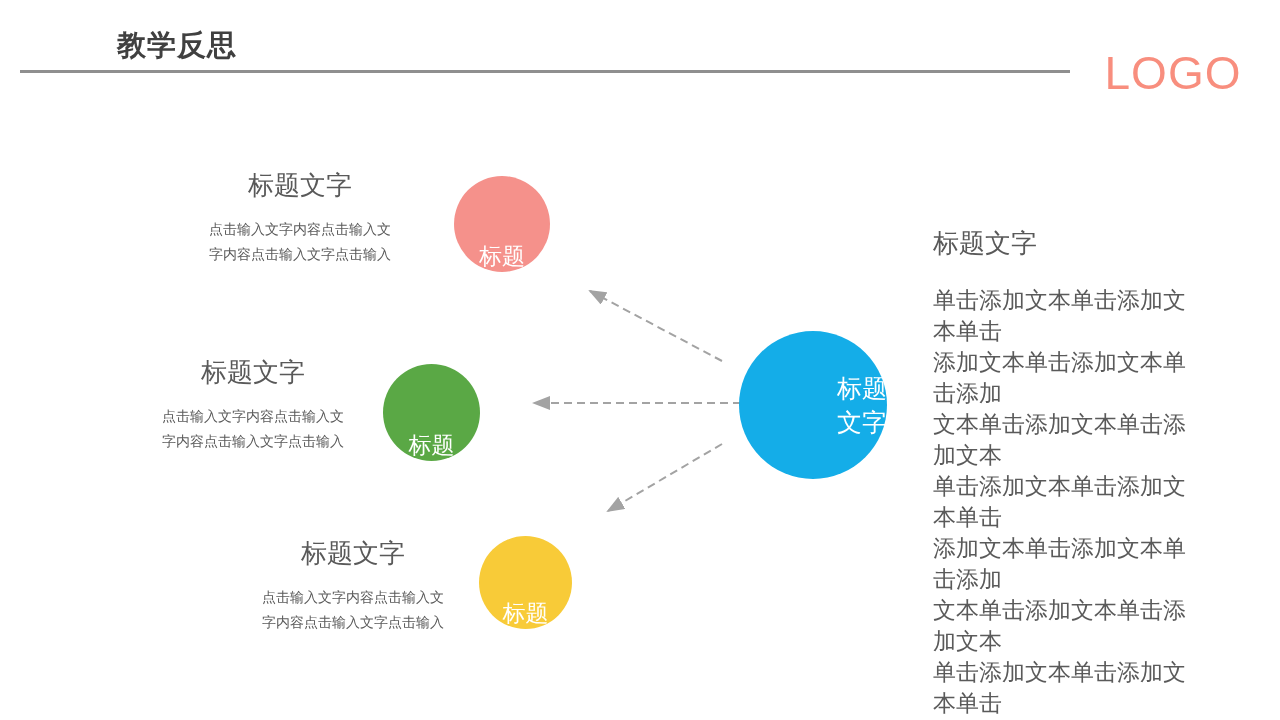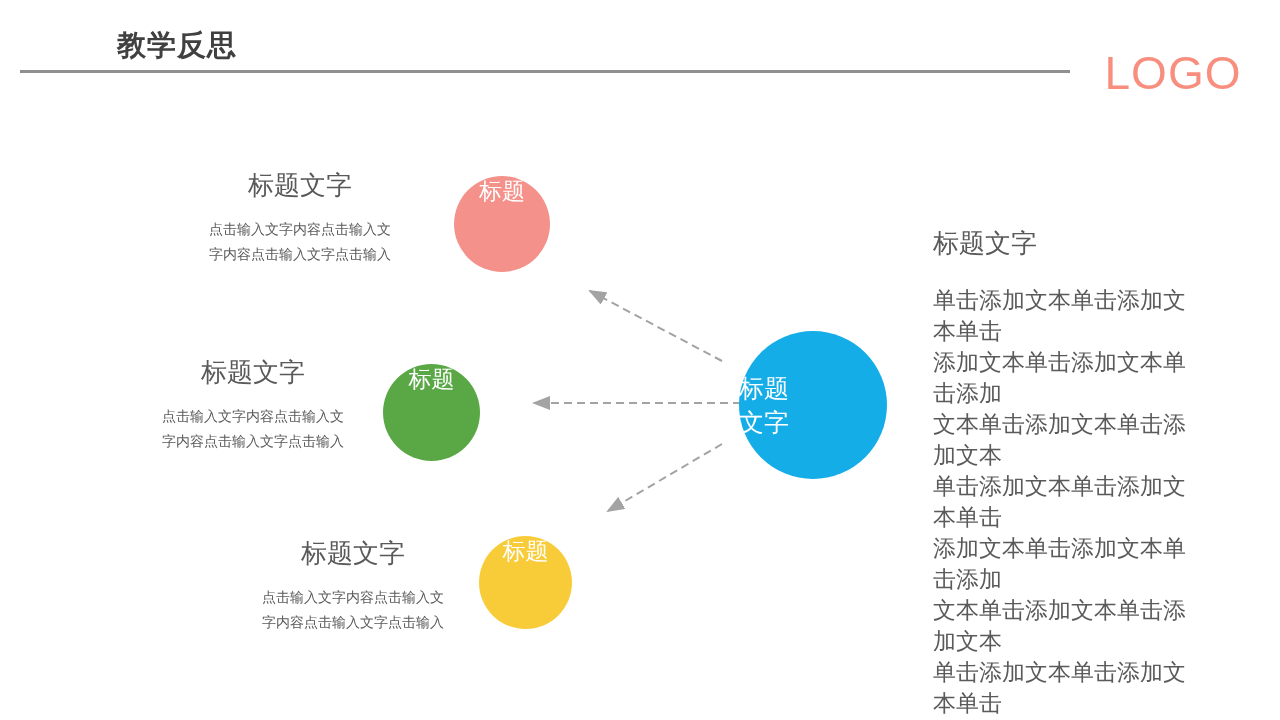--- a/index.html
+++ b/index.html
@@ -61,21 +61,21 @@
     color: var(--body_text);
   }
   .block-1 { left: 165px; top: 168px; }
   .block-2 { left: 118px; top: 355px; }
   .block-3 { left: 218px; top: 536px; }
   
   .circle {
     position: absolute;
     border-radius: 50%;
     display: flex;
-    align-items: flex-start;
+    align-items: flex-end;
     justify-content: center;
     color: var(--circle_label);
     font-size: 23px;
   }
   .circle-1 { left: 454px; top: 176px; width: 96px; height: 96px; background: var(--coral); }
   .circle-2 { left: 383px; top: 364px; width: 97px; height: 97px; background: var(--green); }
   .circle-3 { left: 479px; top: 536px; width: 93px; height: 93px; background: var(--yellow); }
   .circle-center {
     left: 739px; top: 331px; width: 148px; height: 148px;
     background: var(--blue);

